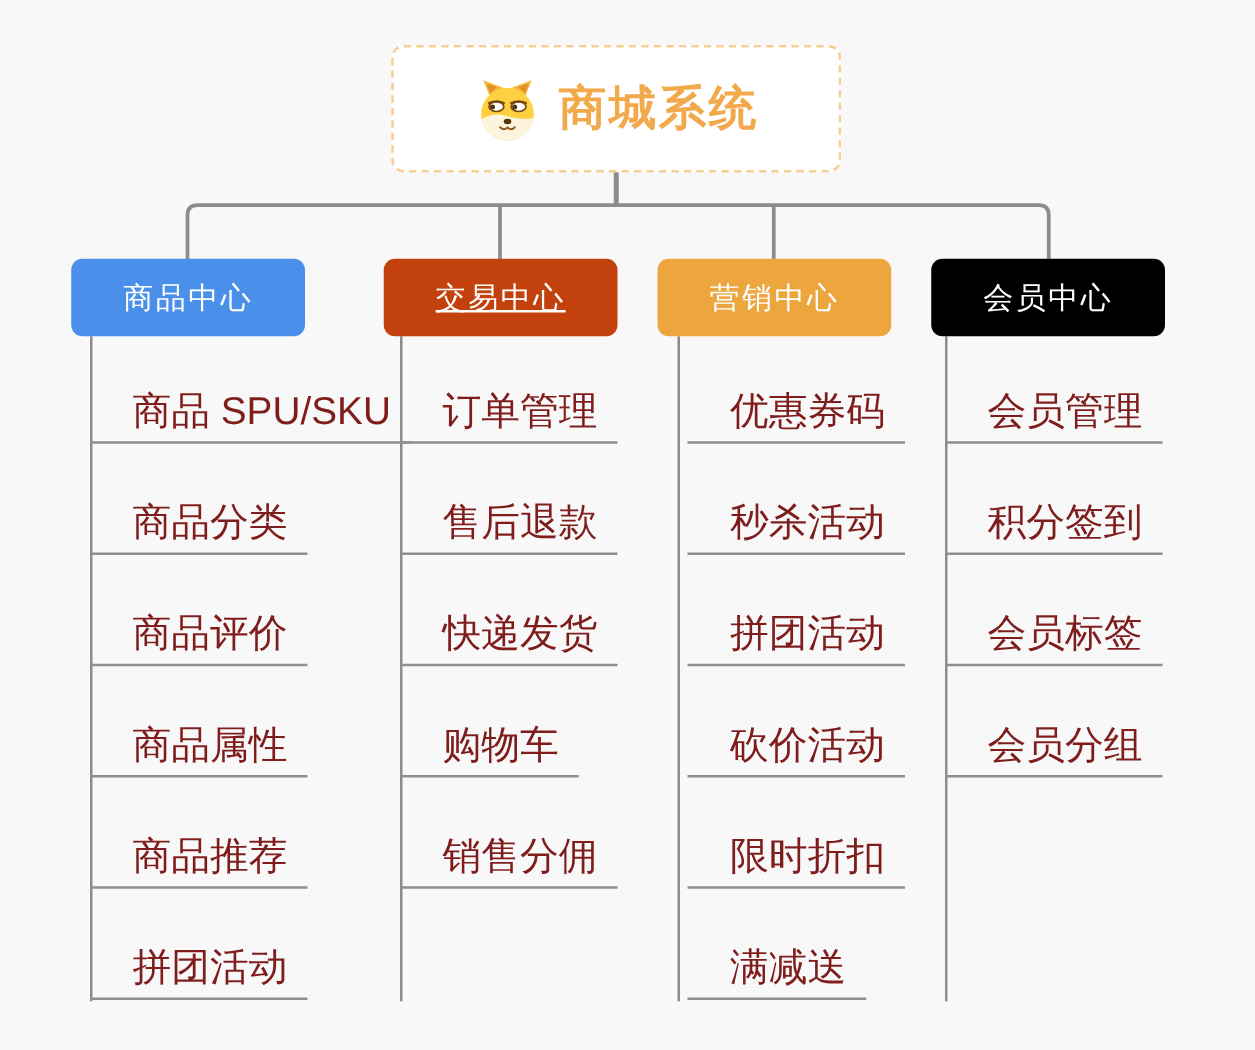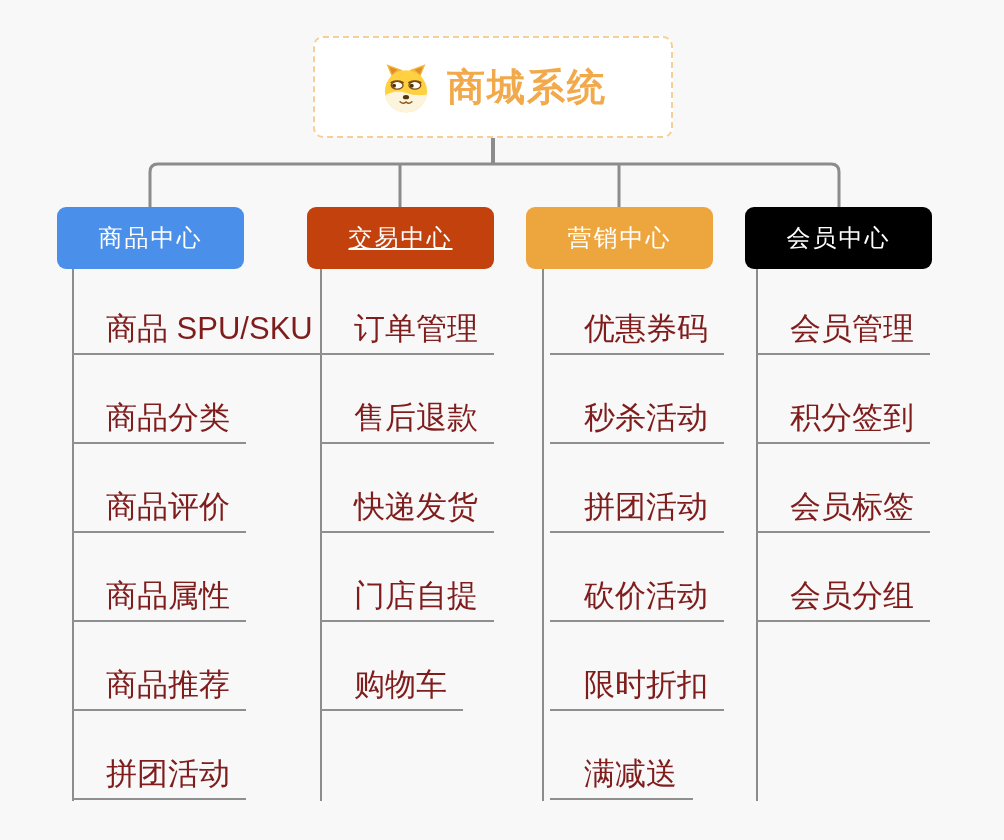--- a/index.html
+++ b/index.html
@@ -130,22 +130,22 @@
     <div class="leaf">商品评价</div>
     <div class="leaf">商品属性</div>
     <div class="leaf">商品推荐</div>
     <div class="leaf">拼团活动</div>
   </div>
 
   <div class="leaves lv-1">
     <div class="leaf">订单管理</div>
     <div class="leaf">售后退款</div>
     <div class="leaf">快递发货</div>
-    <div class="leaf">门店自提</div>
     <div class="leaf">购物车</div>
+    <div class="leaf">销售分佣</div>
   </div>
 
   <div class="leaves lv-2">
     <div class="leaf">优惠券码</div>
     <div class="leaf">秒杀活动</div>
     <div class="leaf">拼团活动</div>
     <div class="leaf">砍价活动</div>
     <div class="leaf">限时折扣</div>
     <div class="leaf">满减送</div>
   </div>

